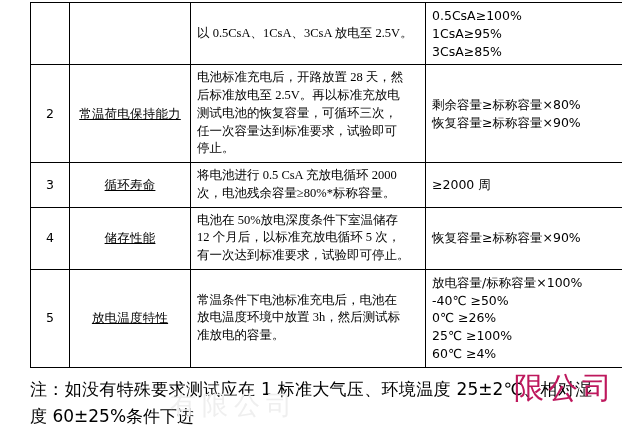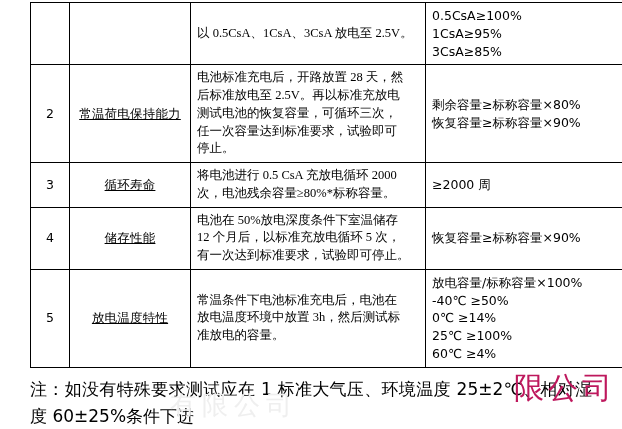--- a/index.html
+++ b/index.html
@@ -161,21 +161,21 @@
         <td class="col-num">5</td>
         <td class="col-name">放电温度特性</td>
         <td class="col-method">
           <span class="line">常温条件下电池标准充电后，电池在</span>
           <span class="line">放电温度环境中放置 3h，然后测试标</span>
           <span class="line">准放电的容量。</span>
         </td>
         <td class="col-req">
           <span class="line">放电容量/标称容量×100%</span>
           <span class="line">-40℃   ≥50%</span>
-          <span class="line">0℃     ≥14%</span>
+          <span class="line">0℃     ≥26%</span>
           <span class="line">25℃    ≥100%</span>
           <span class="line">60℃    ≥4%</span>
         </td>
       </tr>
 
     </tbody>
   </table>
 
   <div class="note">
     <span class="nline">注：如没有特殊要求测试应在 1 标准大气压、环境温度 25±2℃、相对湿度 60±25%条件下进</span>

